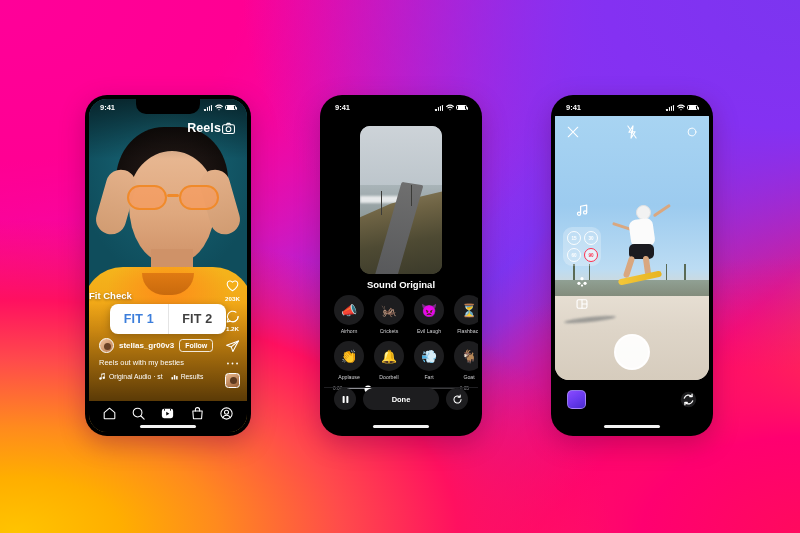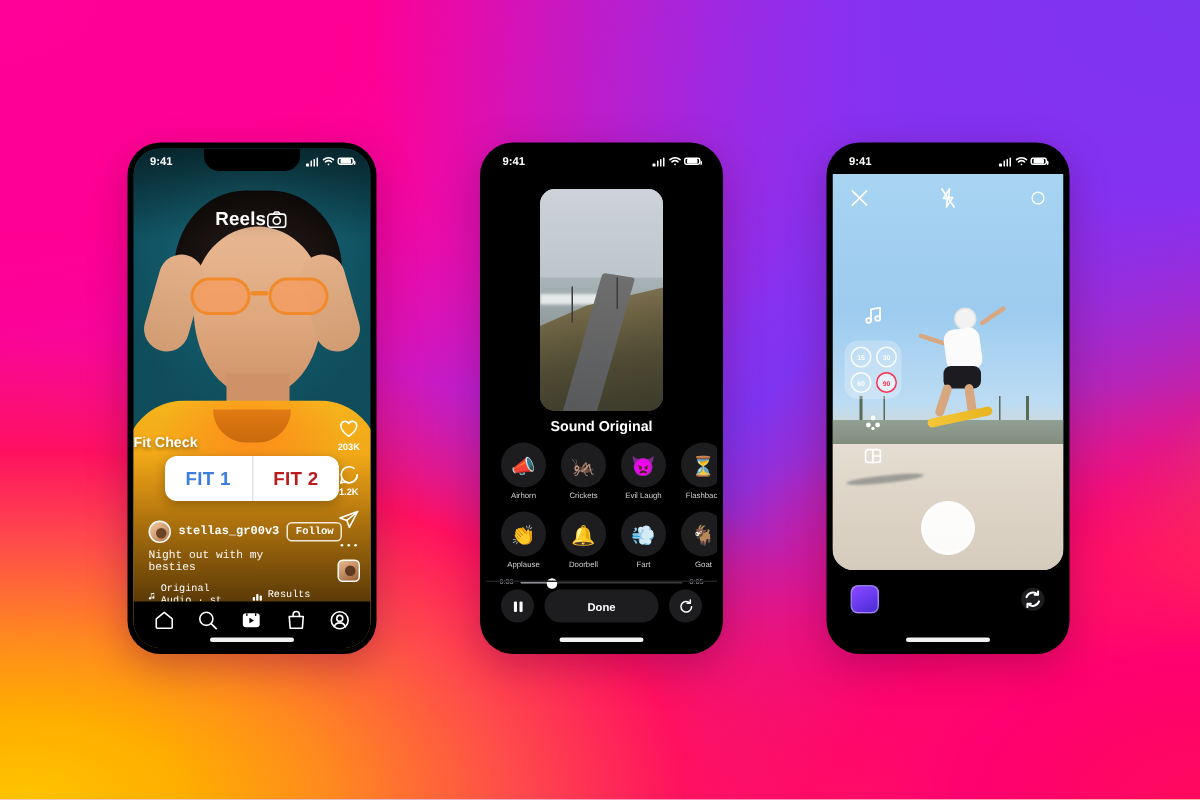--- a/index.html
+++ b/index.html
@@ -123,44 +123,44 @@
   .reel-scrim-top {
     position: absolute; top: 0; left: 0; right: 0; height: 60px; z-index: 5;
     background: linear-gradient(180deg, rgba(0,0,0,.55), rgba(0,0,0,0));
   }
   .reel-scrim-bot {
     position: absolute; bottom: 0; left: 0; right: 0; height: 130px; z-index: 5;
     background: linear-gradient(0deg, rgba(0,0,0,.72), rgba(0,0,0,0));
   }
   .reels-header {
     position: absolute; top: 17px; left: 0; right: 0; height: 24px; z-index: 20;
-    display: flex; align-items: center; justify-content: center; padding: 0 11px; margin-top: 18px;
+    display: flex; align-items: center; justify-content: flex-end; padding: 0 11px;
   }
   .reels-title { color: #fff; font-size: 12.5px; font-weight: bold; letter-spacing: .1px; }
   .ico { stroke: #fff; fill: none; stroke-width: 1.7; stroke-linecap: round; stroke-linejoin: round; }
   .ico-f { fill: #fff; stroke: none; }
 
   .poll-label {
     position: absolute; left: 0; right: 0; top: 191px; z-index: 22; text-align: left;
     color: #fff; font-size: 9.5px; font-weight: bold;
     text-shadow: 0 1px 3px rgba(0,0,0,.45);
   }
   .poll {
     position: absolute; left: 21px; right: 21px; top: 205px; height: 30px; z-index: 22;
     background: #fff; border-radius: 8px; display: flex; overflow: hidden;
     box-shadow: 0 2px 8px rgba(0,0,0,.28);
   }
   .poll-opt {
     flex: 1; display: flex; align-items: center; justify-content: center;
     font-size: 12.5px; font-weight: bold; letter-spacing: .2px;
   }
   .poll-opt.one { color: #3C7EDB; border-right: 1px solid #e4e4e4; }
-  .poll-opt.two { color: #b91c1c; }
-
-  .reel-meta { position: absolute; left: 10px; bottom: 27px; right: 40px; z-index: 22; font-family: Liberation Mono, monospace; }
+  .poll-opt.two { color: #404040; }
+
+  .reel-meta { position: absolute; left: 10px; bottom: 52px; right: 40px; z-index: 22; }
   .meta-row1 { display: flex; align-items: center; gap: 5px; }
   .avatar {
     width: 15px; height: 15px; border-radius: 50%;
     background: linear-gradient(140deg,#f3c7a0,#b97b4e);
     border: 1.1px solid #fff; flex: none; position: relative; overflow: hidden;
   }
   .avatar::after {
     content:""; position:absolute; left:3.5px; top:4px; width:7px; height:7px;
     border-radius:50%; background:#6b4326;
   }
@@ -240,21 +240,21 @@
   }
   .tl-time { color: #8e8e93; font-size: 4.8px; flex: none; }
   .tl-track { flex: 1; height: 1.6px; background: #3a3a3c; border-radius: 2px; position: relative; }
   .tl-fill { position:absolute; left:0; top:0; bottom:0; width: 19%; background:#8e8e93; border-radius:2px; }
   .tl-knob {
     position: absolute; left: 19%; top: 50%; transform: translate(-50%,-50%);
     width: 7px; height: 7px; border-radius: 50%; background: #fff;
   }
   .p2-bottom {
     position: absolute; left: 0; right: 0; bottom: 17px; height: 28px;
-    display: flex; align-items: flex-end; gap: 7px; padding: 0 10px;
+    display: flex; align-items: flex-start; gap: 7px; padding: 0 10px;
     border-top: .7px solid #1f1f22;
   }
   .rnd-btn {
     width: 22px; height: 22px; border-radius: 50%; background: #1d1d1f;
     display: flex; align-items: center; justify-content: center; flex: none;
   }
   .done-btn {
     flex: 1; height: 22px; border-radius: 12px; background: #1d1d1f;
     display: flex; align-items: center; justify-content: center;
     color: #fff; font-size: 7.5px; font-weight: bold;
@@ -410,21 +410,21 @@
         <div class="poll-opt one">FIT 1</div>
         <div class="poll-opt two">FIT 2</div>
       </div>
 
       <div class="reel-meta">
         <div class="meta-row1">
           <span class="avatar"></span>
           <span class="uname">stellas_gr00v3</span>
           <span class="follow-btn">Follow</span>
         </div>
-        <div class="caption">Night out with my besties</div>
+        <div class="caption">Reels out with my besties</div>
         <div class="audio-row">
           <svg width="6" height="7" viewBox="0 0 12 14">
             <path class="ico-f" d="M5 1.5l6-1.3v2.1L5 3.6z"></path>
             <circle class="ico-f" cx="3" cy="11" r="2.4"></circle>
             <circle class="ico-f" cx="9.6" cy="9.6" r="2.4"></circle>
             <rect class="ico-f" x="4.6" y="1.5" width="1.1" height="9.6"></rect>
             <rect class="ico-f" x="10.2" y="0.3" width="1.1" height="9.4"></rect>
           </svg>
           <span class="audio-txt">Original Audio  ·  st</span>
           <span class="results-chip">

